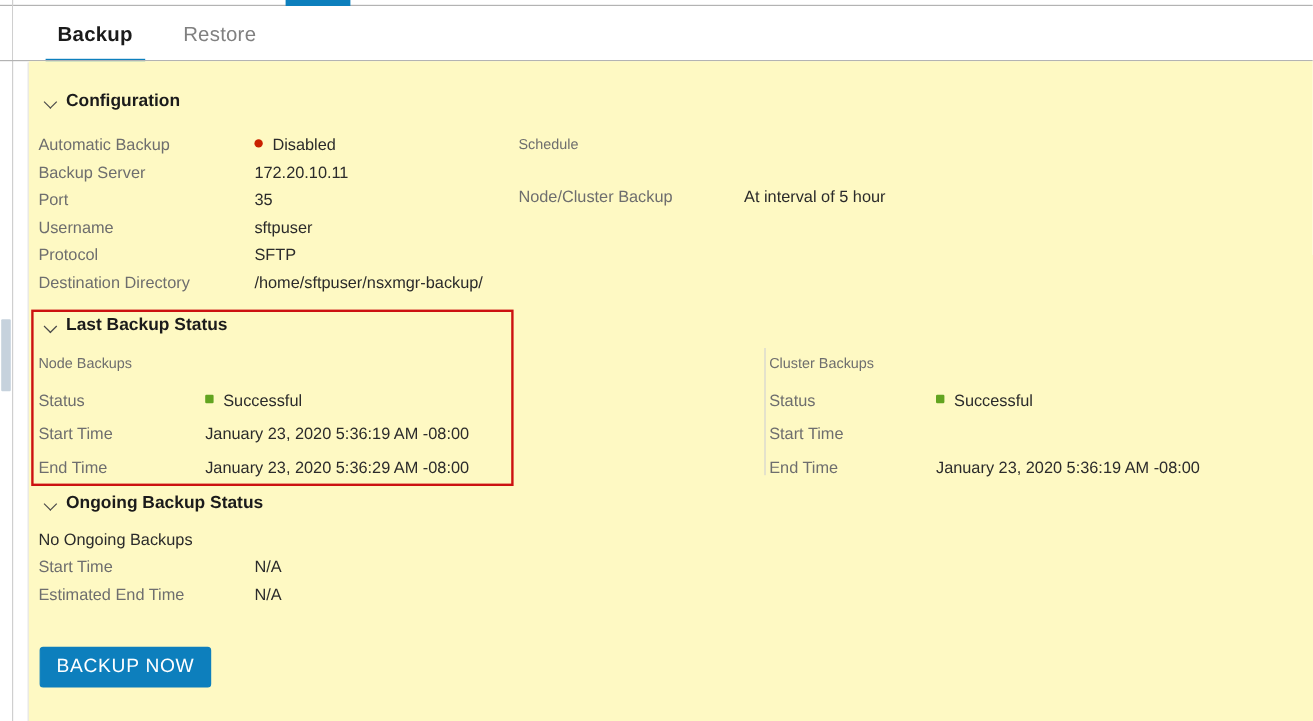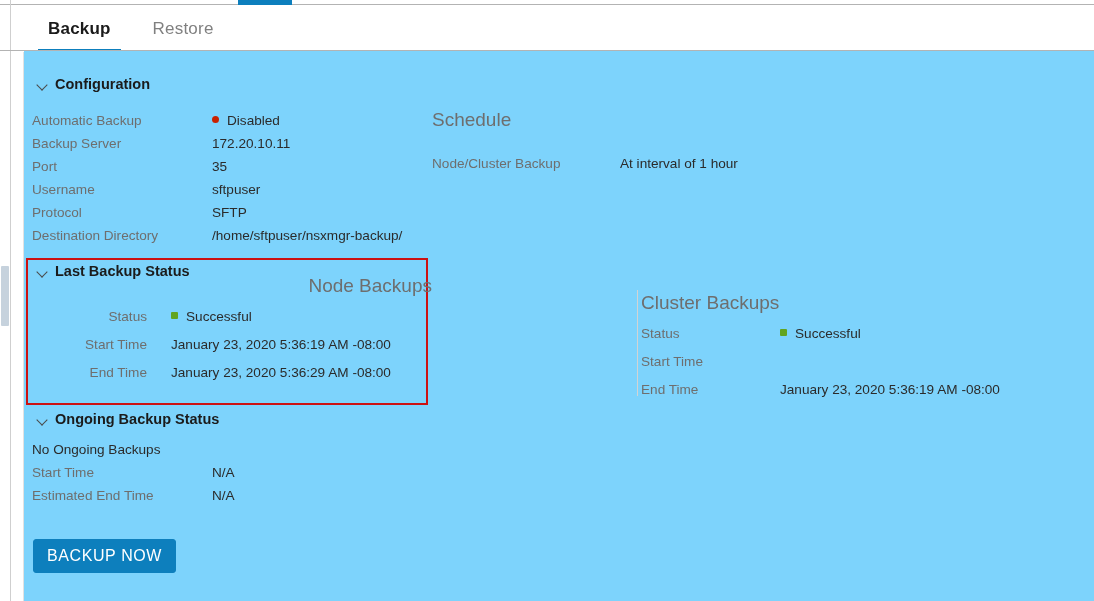--- a/index.html
+++ b/index.html
@@ -92,21 +92,21 @@
     left: 0; right: 0; bottom: 0;
     height: 3px;
     background: #0d7fbd;
   }
 
   
   .content {
     position: absolute;
     left: 24px; top: 51px;
     width: 1070px; height: 550px;
-    background: #7dd3fc;
+    background: #fef9c3;
   }
 
   .section-head {
     display: flex;
     align-items: center;
     gap: 7px;
     font-size: 14.5px;
     font-weight: bold;
     color: #1b1b1b;
     cursor: pointer;
@@ -136,21 +136,21 @@
   }
   .lbl {
     color: #6e6e6e;
     white-space: nowrap;
   }
   .val {
     color: #2b2b2b;
     white-space: nowrap;
   }
   .subhead {
-    font-size: 19px;
+    font-size: 12px;
     color: #6e6e6e;
     line-height: 22px;
   }
 
   .dot {
     display: inline-block;
     width: 7px; height: 7px;
     border-radius: 50%;
     margin-right: 8px;
     position: relative;
@@ -168,21 +168,21 @@
 
   
   .lbs-head  { position: absolute; left: 13px; top: 212px; }
   .redbox {
     position: absolute;
     left: 2px; top: 207px;
     width: 402px; height: 147px;
     border: 2px solid #cc1111;
     pointer-events: none;
   }
-  .node-bk  { position: absolute; left: 8px;  top: 224px; width: 400px; text-align: right; }
+  .node-bk  { position: absolute; left: 8px;  top: 241px; width: 400px; }
   .clus-bk  { position: absolute; left: 617px; top: 241px; width: 420px; }
   .node-bk .row .lbl, .clus-bk .row .lbl { width: 115px; }
   .node-bk .row, .clus-bk .row { line-height: 28px; gap: 24px; }
   .clus-divider {
     position: absolute;
     left: 613px; top: 239px;
     width: 1px; height: 106px;
     background: #d3d3d3;
   }
 
@@ -263,21 +263,21 @@
       <div class="row">
         <span class="lbl">Destination Directory</span>
         <span class="val">/home/sftpuser/nsxmgr-backup/</span>
       </div>
     </div>
 
     <div class="cfg-right">
       <div class="subhead">Schedule</div>
       <div class="row" style="margin-top:21px">
         <span class="lbl">Node/Cluster Backup</span>
-        <span class="val">At interval of 1 hour</span>
+        <span class="val">At interval of 5 hour</span>
       </div>
     </div>
 
     <div class="redbox"></div>
 
     <div class="section-head lbs-head">
       <span class="chev"></span>
       <span>Last Backup Status</span>
     </div>
 

